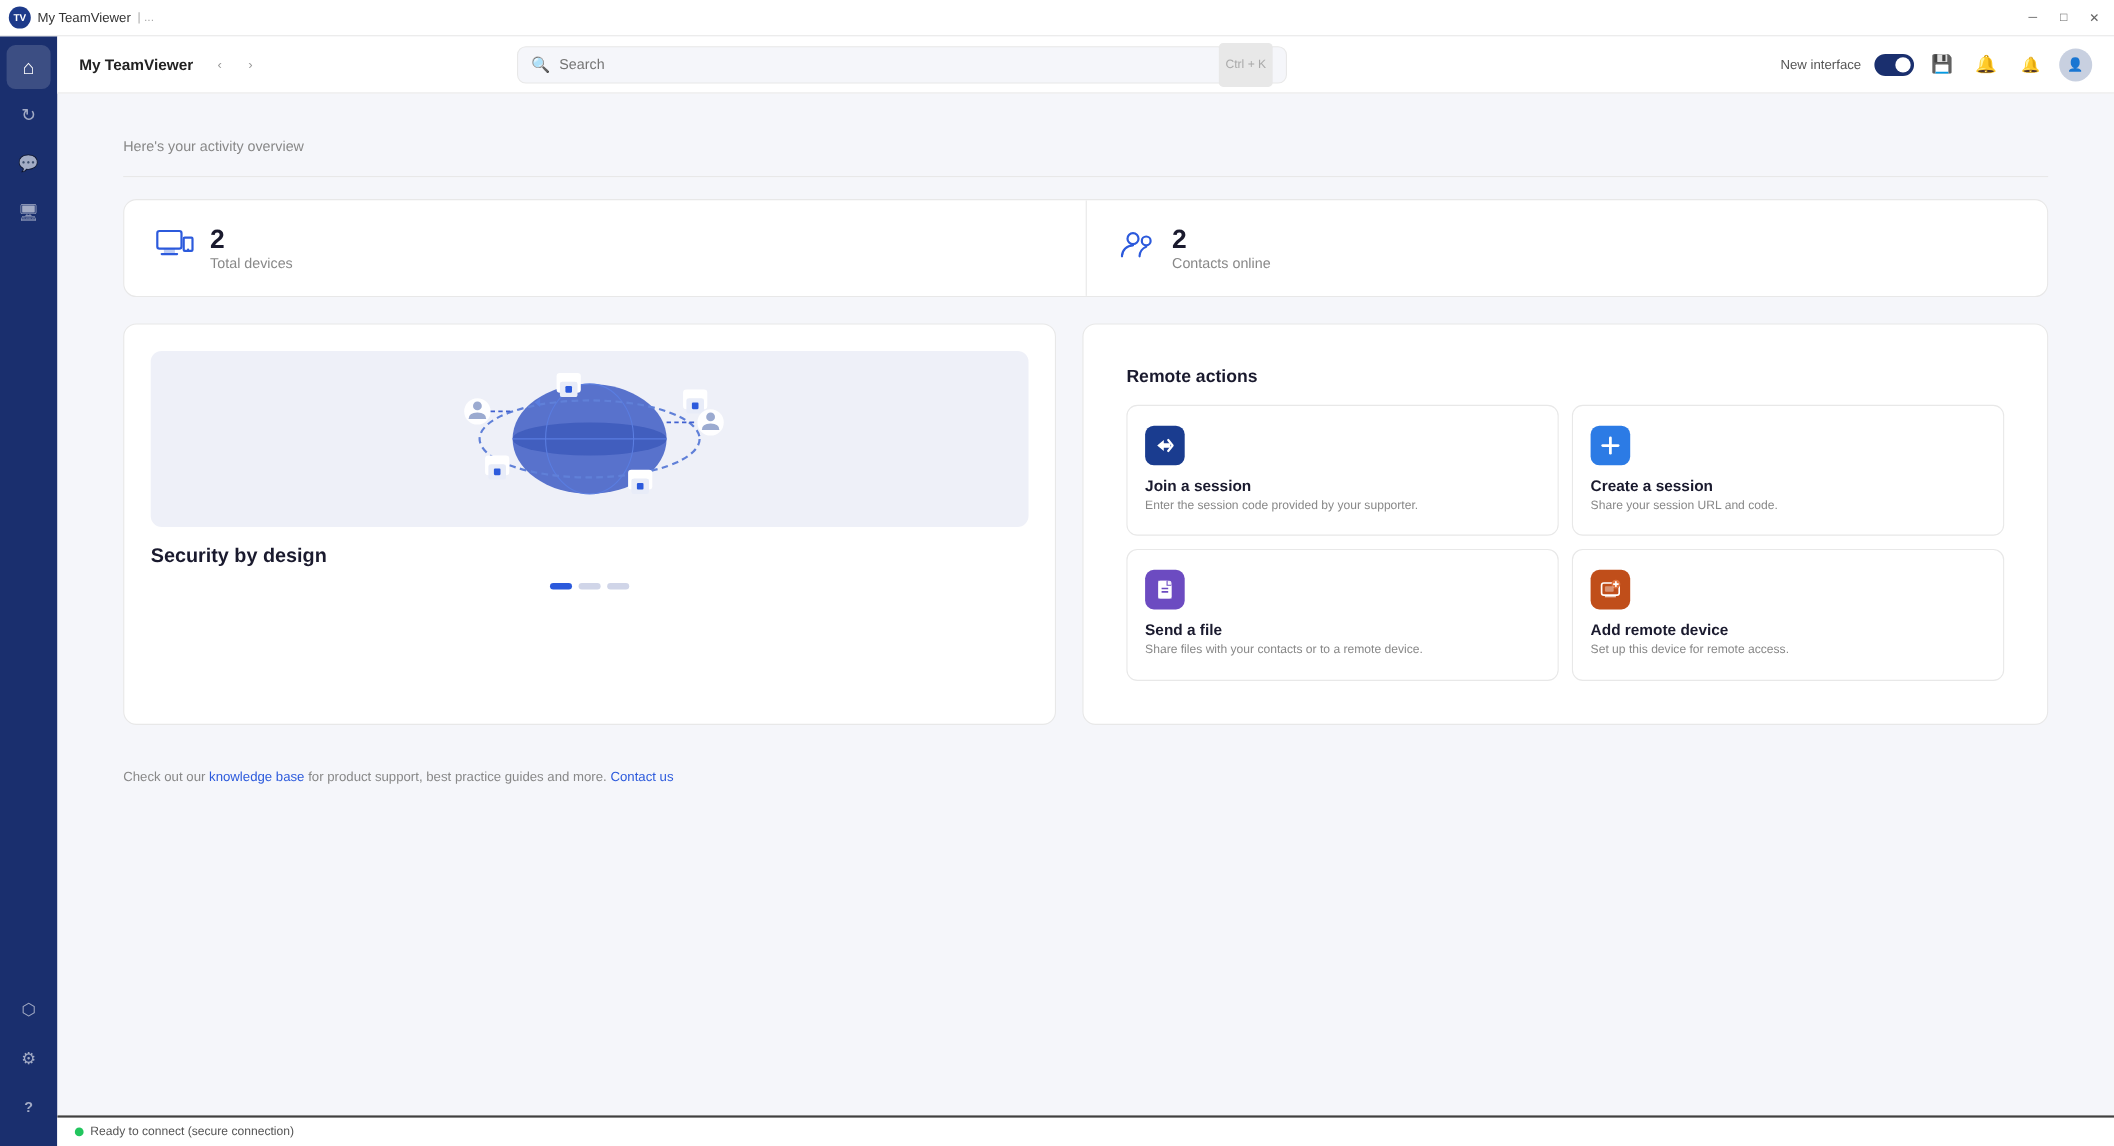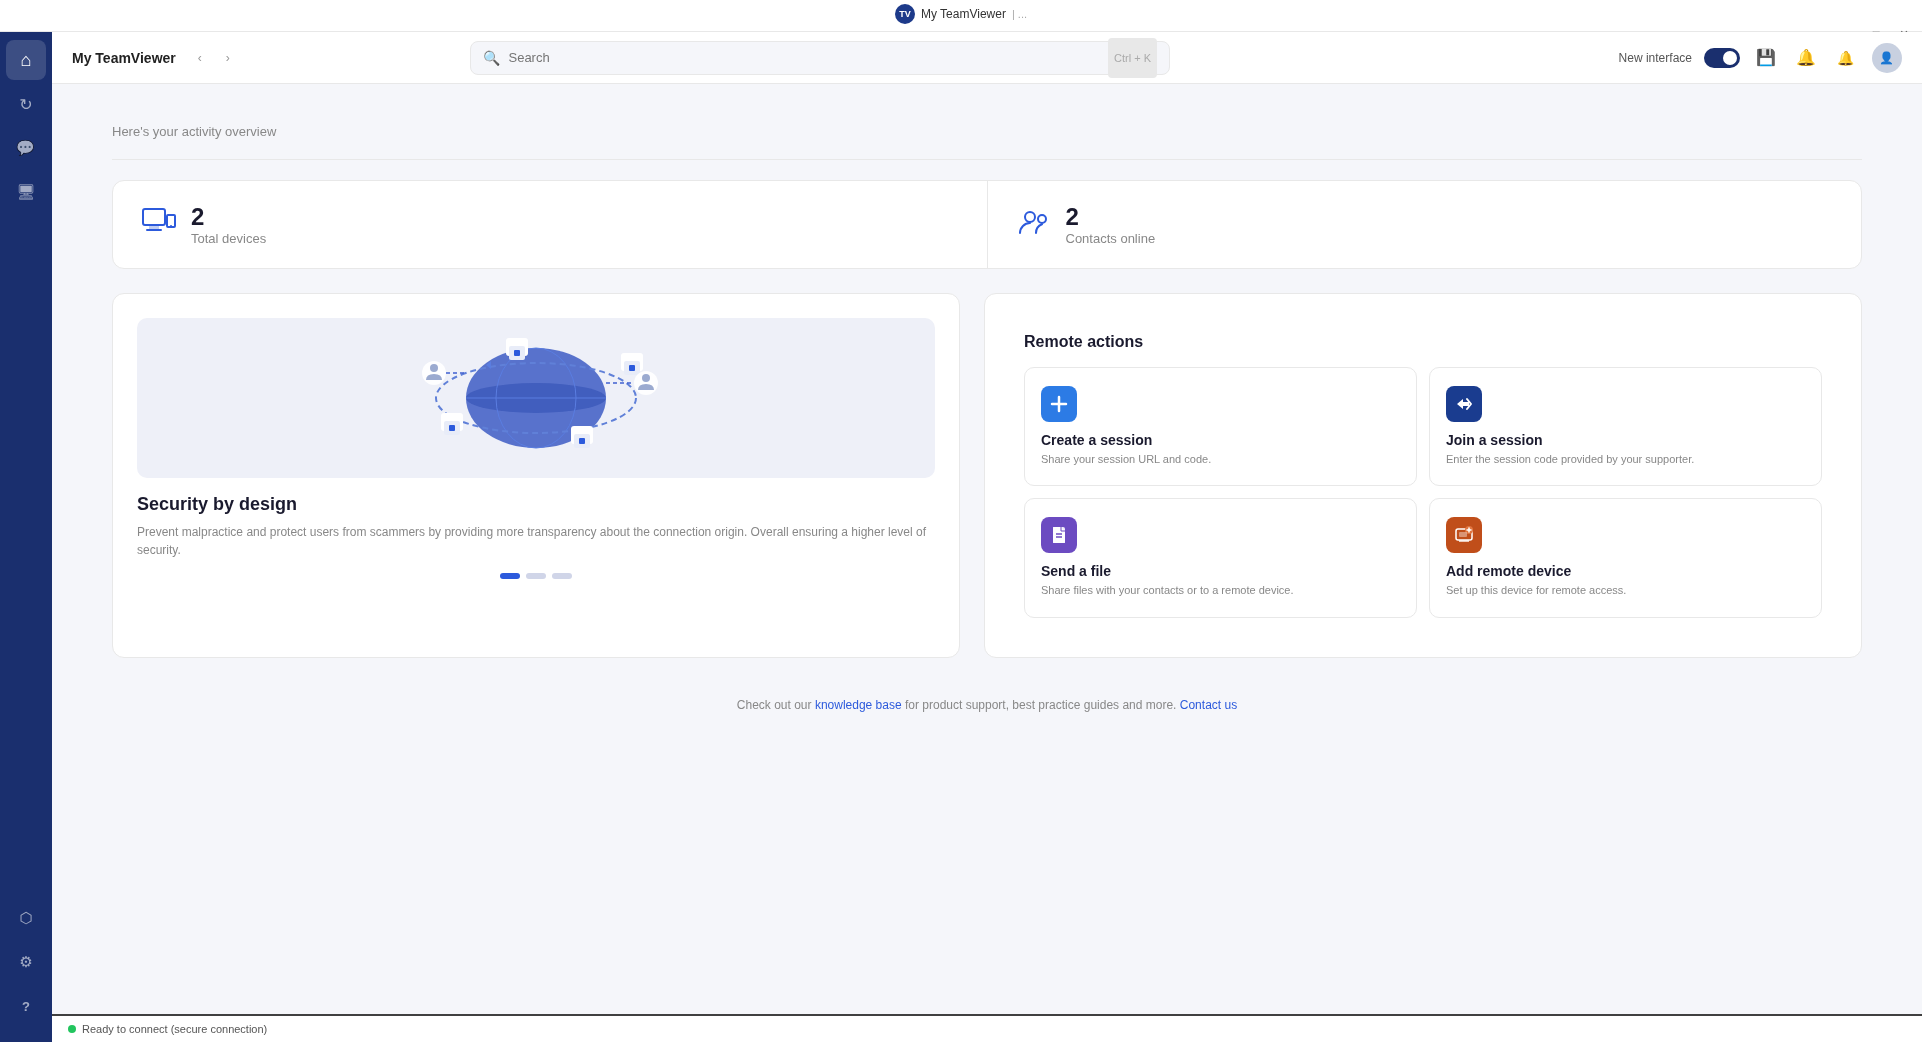--- a/index.html
+++ b/index.html
@@ -4,24 +4,23 @@
   <style>
     * { margin: 0; padding: 0; box-sizing: border-box; }
     body { font-family: -apple-system, BlinkMacSystemFont, 'Segoe UI', sans-serif; background: #f5f6fa; width: 1922px; height: 1042px; overflow: hidden; display: flex; flex-direction: column; }
 
     
     .titlebar {
       background: #fff;
       height: 32px;
       display: flex;
       align-items: center;
-      padding: 4px 8px;
+      padding: 16px 8px;
       border-bottom: 1px solid #e8e8e8;
       flex-shrink: 0;
-      flex-direction: column;
     }
     .titlebar-logo {
       display: flex;
       align-items: center;
       gap: 6px;
       font-size: 12px;
       color: #333;
     }
     .tv-logo-icon {
       width: 20px;
@@ -349,21 +348,20 @@
     }
     .action-item-desc {
       font-size: 11px;
       color: #888;
       line-height: 1.4;
     }
 
     
     .footer-bar {
       padding: 16px 0;
-      text-align: center;
       font-size: 12px;
       color: #888;
     }
     .footer-bar a {
       color: #2c5adc;
       text-decoration: none;
     }
 
     
     .status-bar {
@@ -540,52 +538,51 @@
               <circle cx="360" cy="60" r="4" fill="#9baad0"></circle>
               <path d="M352 72 Q352 66 360 66 Q368 66 368 72" fill="#9baad0"></path>
 
               <line x1="160" y1="55" x2="180" y2="55" stroke="#4060d0" stroke-width="1.5" stroke-dasharray="4 3"></line>
               <line x1="320" y1="65" x2="348" y2="65" stroke="#4060d0" stroke-width="1.5" stroke-dasharray="4 3"></line>
 
               <polygon points="200,47 205,43 205,51" fill="#5a7de0"></polygon>
             </svg>
           </div>
           <div class="whats-new-title">Security by design</div>
-          <div class="whats-new-desc">Prevent malpractice and protect users from scammers by providing more transparency about the connection origin. Overall ensuring a higher level of security.</div>
           <div class="carousel-dots">
             <div class="dot active"></div>
             <div class="dot"></div>
             <div class="dot"></div>
           </div>
         </div>
 
         <div class="remote-actions-card">
           <div class="card-title">Remote actions</div>
           <div class="action-grid">
+
+            <div class="action-item">
+              <div class="action-icon-wrap icon-dark-blue">
+                <svg width="20" height="20" viewBox="0 0 20 20" fill="none">
+                  <path d="M3 10 L9 5 L9 8 L15 8 L15 12 L9 12 L9 15 Z" fill="white"></path>
+                  <path d="M13 5 L17 10 L13 15" stroke="white" stroke-width="2" fill="none" stroke-linecap="round" stroke-linejoin="round"></path>
+                </svg>
+              </div>
+              <div class="action-item-title">Join a session</div>
+              <div class="action-item-desc">Enter the session code provided by your supporter.</div>
+            </div>
 
             <div class="action-item">
               <div class="action-icon-wrap icon-blue">
                 <svg width="20" height="20" viewBox="0 0 20 20" fill="white">
                   <line x1="10" y1="3" x2="10" y2="17" stroke="white" stroke-width="2.5" stroke-linecap="round"></line>
                   <line x1="3" y1="10" x2="17" y2="10" stroke="white" stroke-width="2.5" stroke-linecap="round"></line>
                 </svg>
               </div>
               <div class="action-item-title">Create a session</div>
               <div class="action-item-desc">Share your session URL and code.</div>
-            </div>
-
-            <div class="action-item">
-              <div class="action-icon-wrap icon-dark-blue">
-                <svg width="20" height="20" viewBox="0 0 20 20" fill="none">
-                  <path d="M3 10 L9 5 L9 8 L15 8 L15 12 L9 12 L9 15 Z" fill="white"></path>
-                  <path d="M13 5 L17 10 L13 15" stroke="white" stroke-width="2" fill="none" stroke-linecap="round" stroke-linejoin="round"></path>
-                </svg>
-              </div>
-              <div class="action-item-title">Join a session</div>
-              <div class="action-item-desc">Enter the session code provided by your supporter.</div>
             </div>
 
             <div class="action-item">
               <div class="action-icon-wrap icon-purple">
                 <svg width="20" height="20" viewBox="0 0 20 20" fill="none">
                   <rect x="4" y="2" width="12" height="16" rx="2" fill="white" opacity="0.9"></rect>
                   <path d="M4 2 L4 18 L16 18 L16 6 L12 2 Z" fill="white" opacity="0.9"></path>
                   <path d="M12 2 L12 6 L16 6" stroke="#6c4bc1" stroke-width="1" fill="none"></path>
                   <line x1="7" y1="9" x2="13" y2="9" stroke="#6c4bc1" stroke-width="1.5"></line>
                   <line x1="7" y1="12" x2="13" y2="12" stroke="#6c4bc1" stroke-width="1.5"></line>

